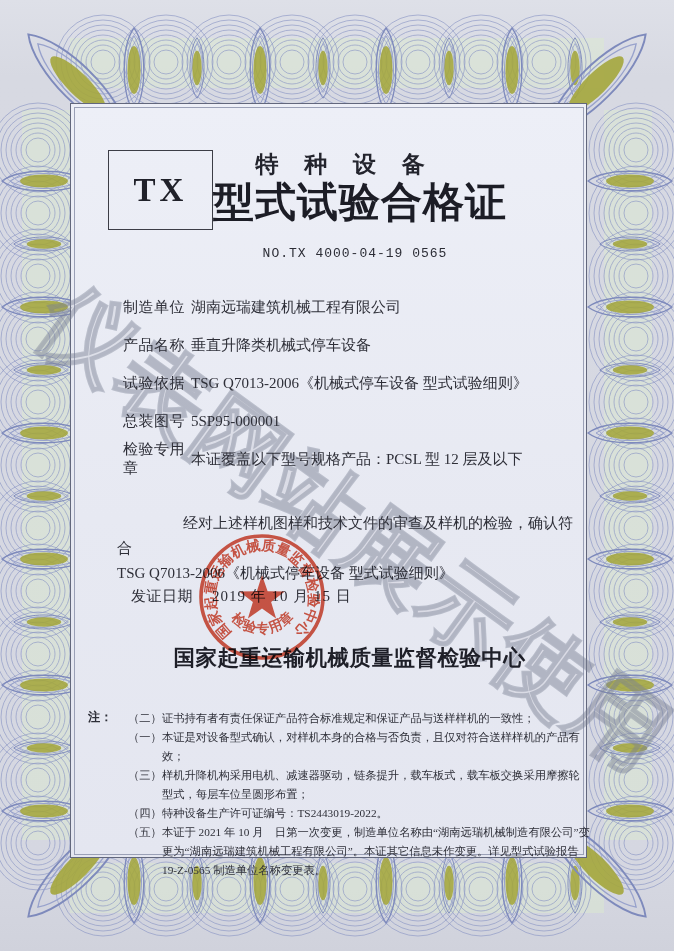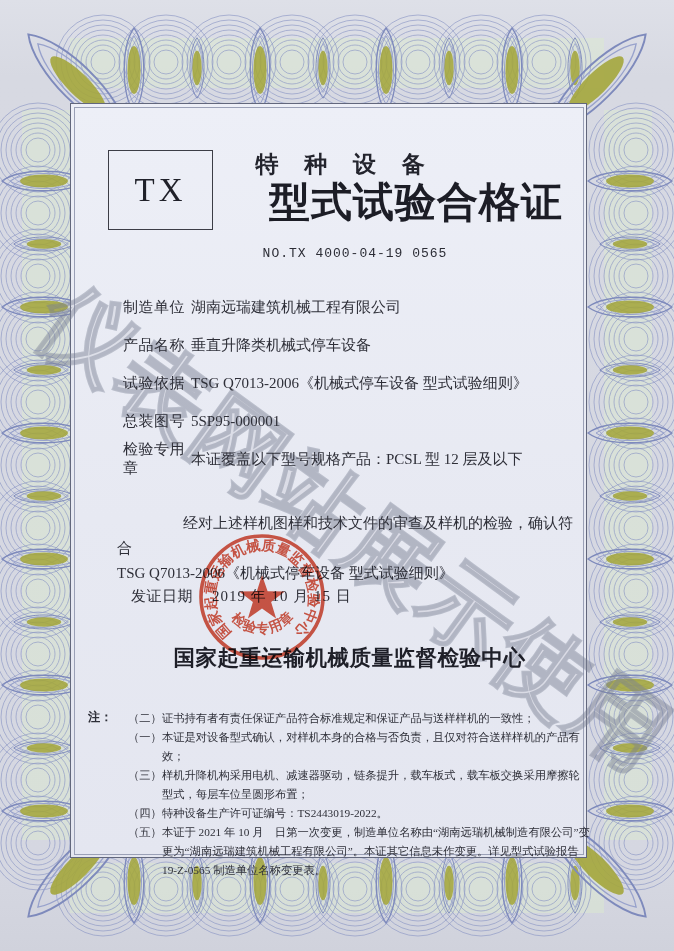--- a/index.html
+++ b/index.html
@@ -26,25 +26,25 @@
     color:rgba(128,133,152,0.12);
     -webkit-text-stroke:2px rgba(122,128,148,0.42);
     transform:rotate(36deg);transform-origin:0 0;
   }
 
   .panel{position:absolute;left:70px;top:103px;width:517px;height:755px;z-index:3;color:#2e2f38;}
   .panel > *{position:absolute;}
 
   .tx-box{left:38px;top:47px;width:103px;height:78px;border:1.5px solid #3c3d46;
     display:flex;align-items:center;justify-content:center;}
-  .tx-box span{font-size:33px;font-weight:normal;letter-spacing:4px;color:#20212a;}
+  .tx-box span{font-size:33px;font-weight:bold;letter-spacing:4px;color:#20212a;}
 
   .title-small{left:143px;top:46px;width:264px;text-align:center;
     font-size:23px;font-weight:600;letter-spacing:10px;color:#23242d;}
-  .title-main{left:143px;top:72px;width:350px;text-align:right;
+  .title-main{left:143px;top:72px;width:350px;text-align:left;
     font-size:41px;font-weight:bold;letter-spacing:1px;color:#1c1d26;}
   .cert-no{left:143px;top:143px;width:284px;text-align:center;
     font-family:"Liberation Mono", monospace;font-size:13px;letter-spacing:1px;color:#2b2c35;}
 
   .fields{left:53px;top:186px;width:460px;}
   .frow{display:flex;align-items:center;height:37.8px;font-size:15px;}
   .flabel{width:62px;flex:0 0 62px;letter-spacing:0.5px;}
   .fvalue{margin-left:6px;white-space:nowrap;}
 
   .conclusion{left:47px;top:408px;width:466px;font-size:15px;line-height:25px;}

